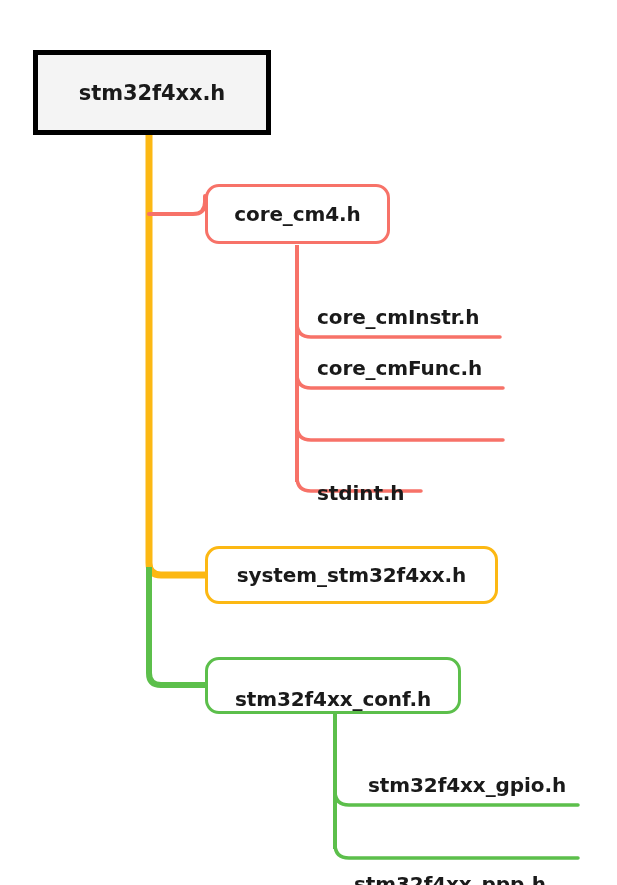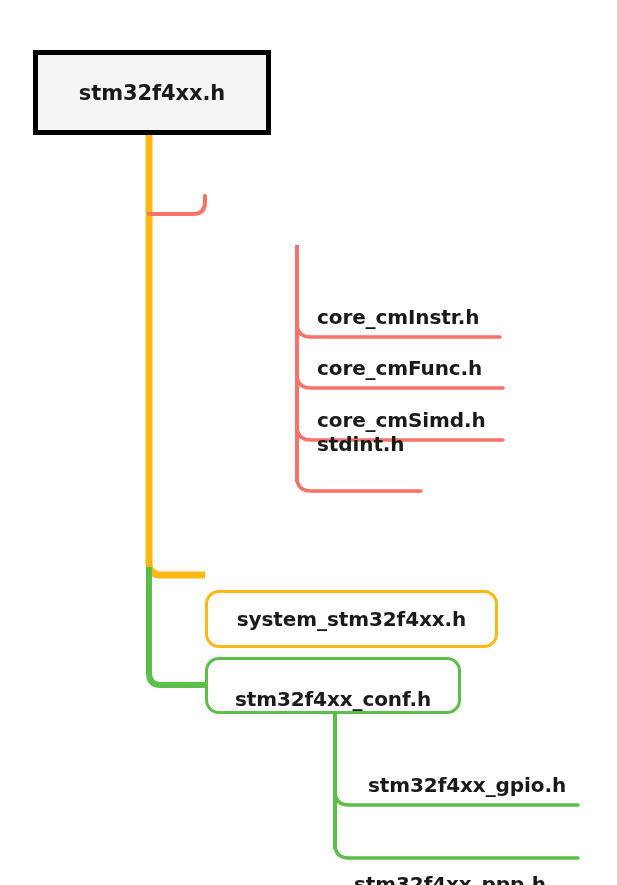--- a/index.html
+++ b/index.html
@@ -94,42 +94,42 @@
 
     <path d="M335,791 Q335,805 349,805 L578,805" fill="none" stroke="#5cbf4b" stroke-width="3.5" stroke-linecap="round"></path>
 
     <path d="M335,844 Q335,858 349,858 L578,858" fill="none" stroke="#5cbf4b" stroke-width="3.5" stroke-linecap="round"></path>
   </svg>
 
   <div class="node node-root" style="left:33px; top:50px; width:238px; height:85px;">
     <span>stm32f4xx.h</span>
   </div>
 
+  <div class="node node-box node-coral" style="left:205px; top:184px; width:185px; height:60px;">
+    <span>core_cm4.h</span>
+  </div>
 
-  <div class="node node-box node-orange" style="left:205px; top:546px; width:293px; height:58px;margin-top:44px;">
+  <div class="node node-box node-orange" style="left:205px; top:546px; width:293px; height:58px;">
     <span>system_stm32f4xx.h</span>
   </div>
 
   <div class="node node-box node-green" style="left:205px; top:657px; width:256px; height:57px;">
     <span>stm32f4xx_conf.h</span>
   </div>
 
   <div class="leaf" style="left:317px; top:356px;">
     <span>core_cmFunc.h</span>
   </div>
 
   <div class="leaf" style="left:317px; top:305px;">
     <span>core_cmInstr.h</span>
   </div>
 
-  <div class="leaf" style="left:317px; top:408px;">
-    <span>core_cmSimd.h</span>
-  </div>
 
-  <div class="leaf" style="left:317px; top:432px;">
+  <div class="leaf" style="left:317px; top:481px;">
     <span>stdint.h</span>
   </div>
 
   <div class="leaf" style="left:368px; top:773px;">
     <span>stm32f4xx_gpio.h</span>
   </div>
 
   <div class="leaf" style="left:354px; top:872px;">
     <span>stm32f4xx_ppp.h</span>
   </div>

